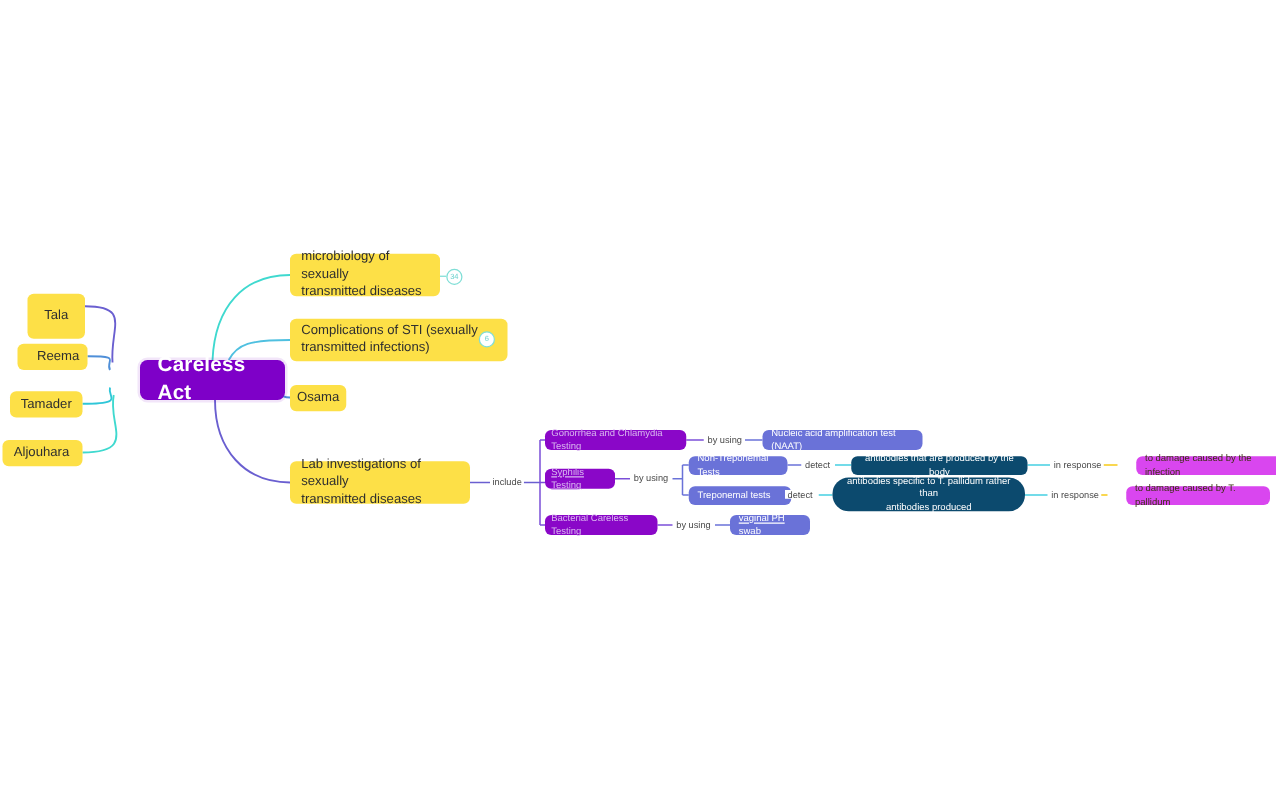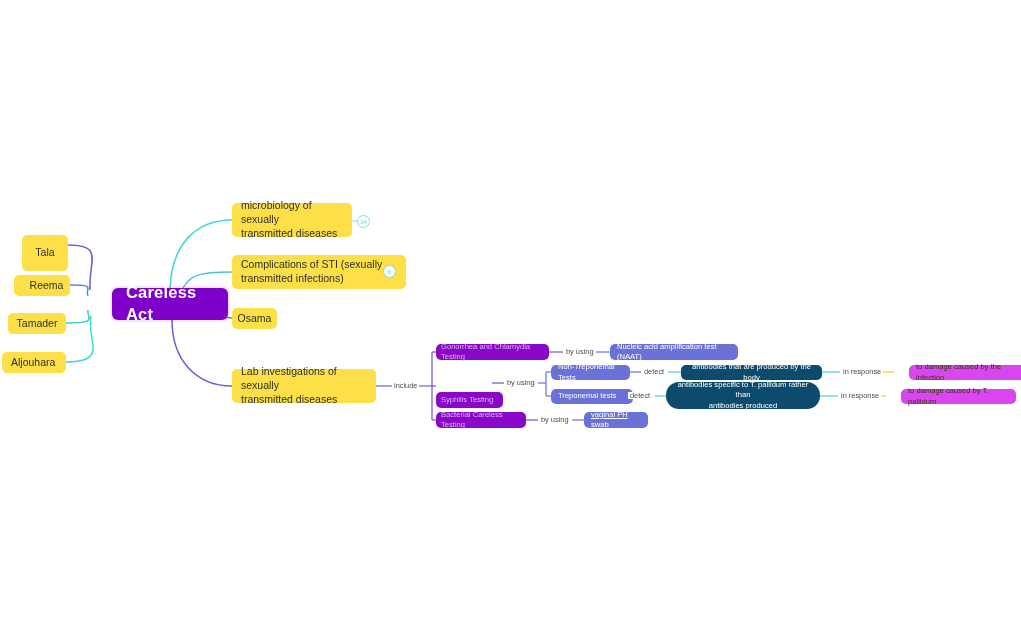--- a/index.html
+++ b/index.html
@@ -219,21 +219,21 @@
     <span>Lab investigations of sexually
 transmitted diseases</span>
   </div>
 
   <div class="edge-label" style="left:392px; top:382px;">include</div>
 
   <div class="node n-violet" style="left:436px; top:344px; width:113px; height:16px;">
     <span>Gonorrhea and Chlamydia Testing</span>
   </div>
 
-  <div class="node n-violet" style="left:436px; top:392px; width:67px;  height:16px;">
+  <div class="node n-violet" style="left:436px; top:375px; width:56px;  height:16px;text-decoration:underline;">
     <span>Syphilis Testing</span>
   </div>
 
   <div class="node n-violet" style="left:436px; top:412px; width:90px;  height:16px;">
     <span>Bacterial Careless Testing</span>
   </div>
 
   <div class="edge-label" style="left:564px; top:348px;">by using</div>
 
   <div class="edge-label" style="left:505px; top:379px;">by using</div>

